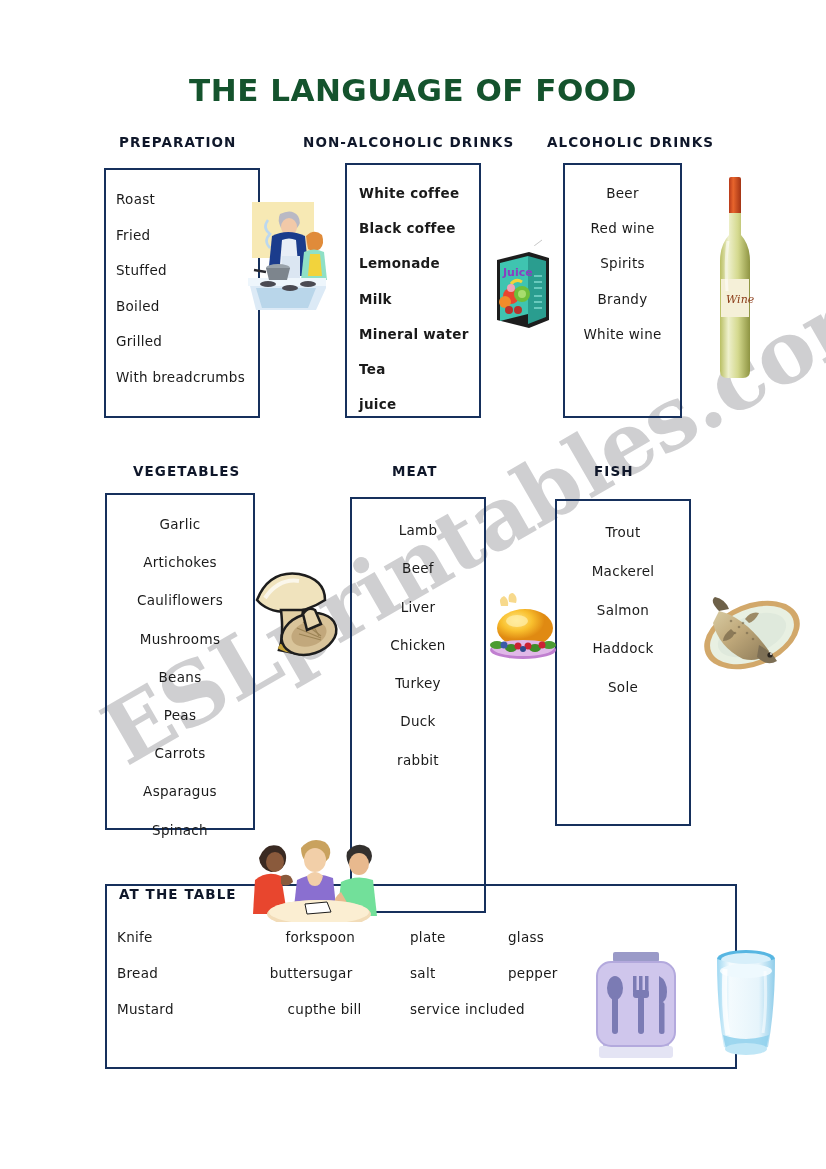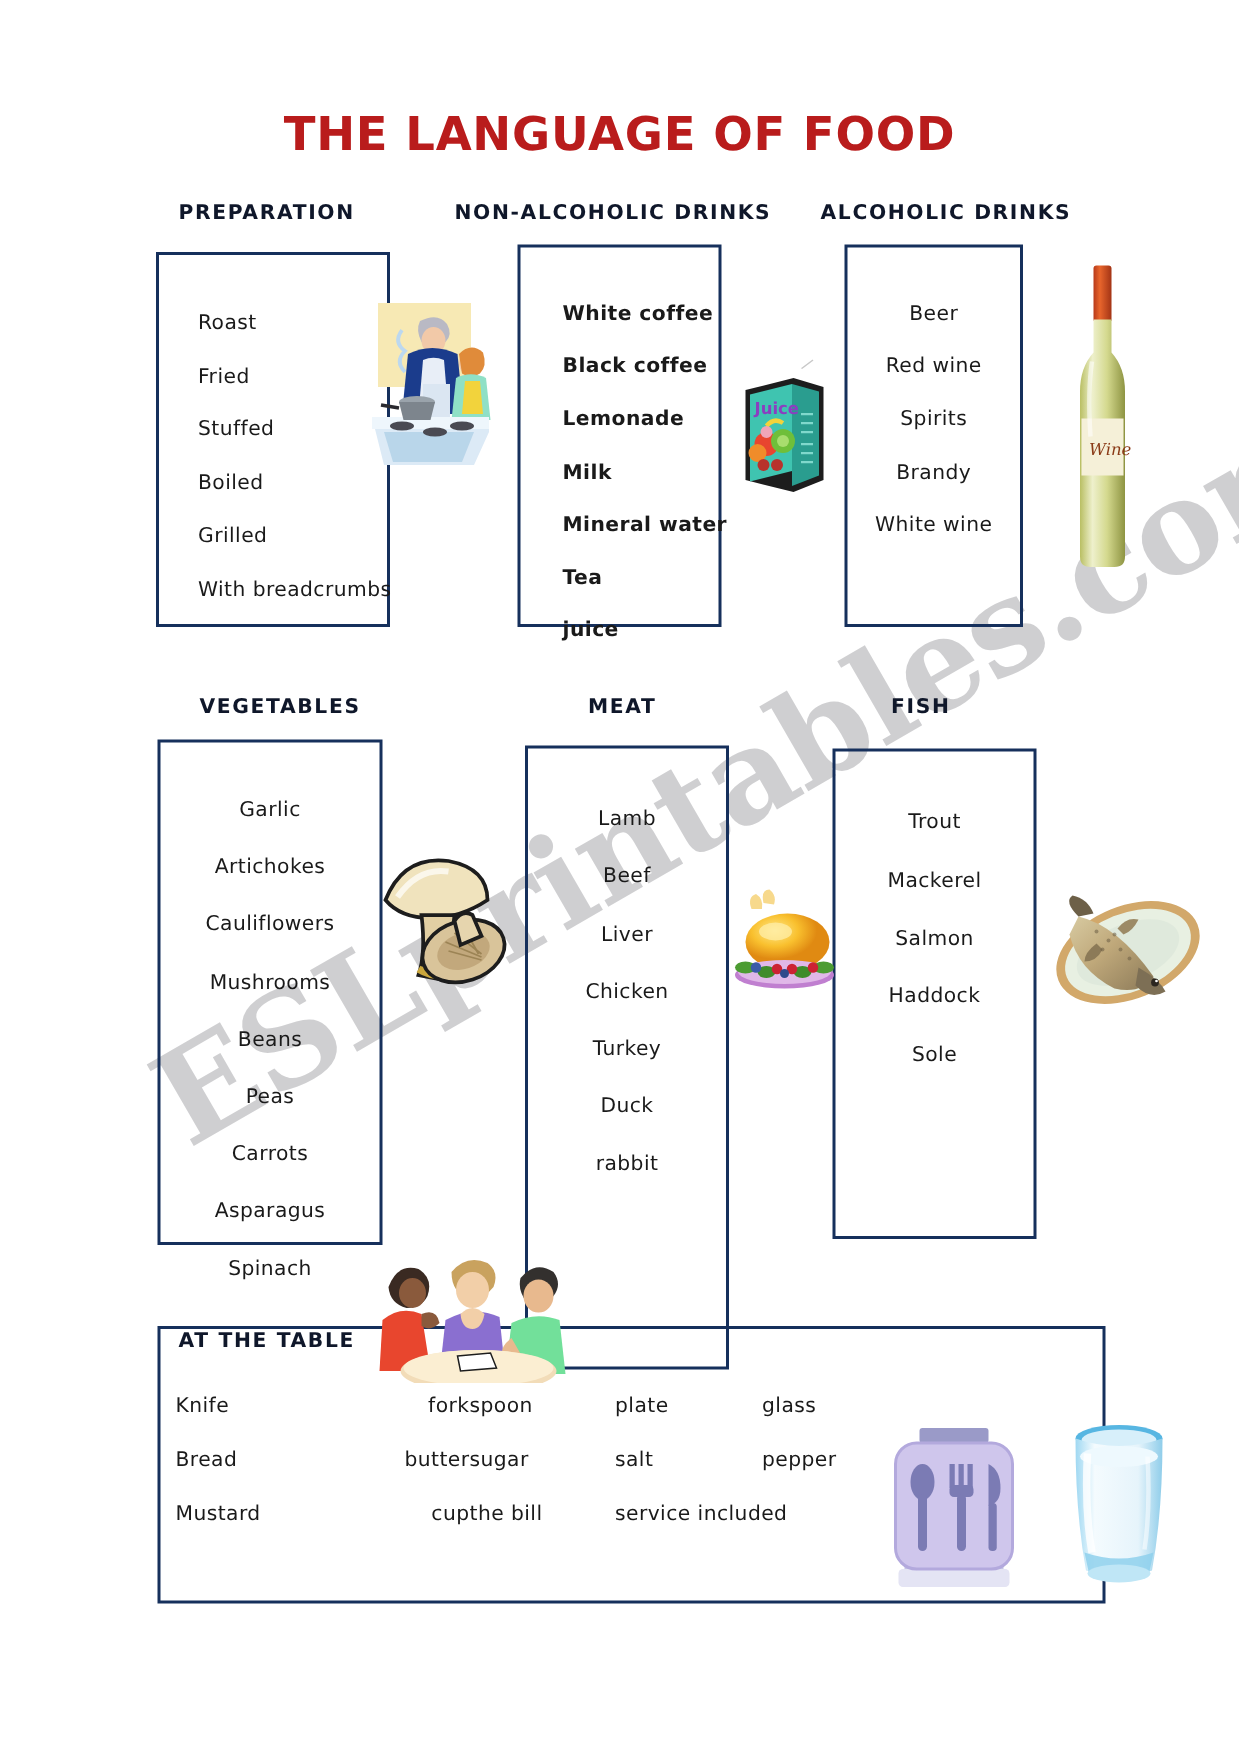--- a/index.html
+++ b/index.html
@@ -46,21 +46,21 @@
   #page-title {
     position: absolute;
     left: 0;
     top: 72px;
     width: 826px;
     text-align: center;
     font-family: "DejaVu Sans", sans-serif;
     font-size: 31px;
     font-weight: 700;
     letter-spacing: 0.5px;
-    color: #b91c1c;
+    color: #14532d;
     z-index: 20;
   }
 
   
   .sec-header {
     position: absolute;
     font-family: "DejaVu Sans", sans-serif;
     font-size: 13.5px;
     font-weight: 700;
     letter-spacing: 1.1px;
@@ -72,21 +72,21 @@
   
   .listbox {
     position: absolute;
     border: 2.5px solid #16305c;
     background: transparent;
     box-sizing: border-box;
     z-index: 10;
   }
   .listbox ul {
     list-style: none;
-    margin: 16px;
+    margin: 0;
     padding: 0;
   }
   .listbox li {
     font-family: "DejaVu Sans", sans-serif;
     font-size: 13.5px;
     color: #1a1a1a;
     white-space: nowrap;
     letter-spacing: 0.3px;
   }
   .align-left li { text-align: left; }

